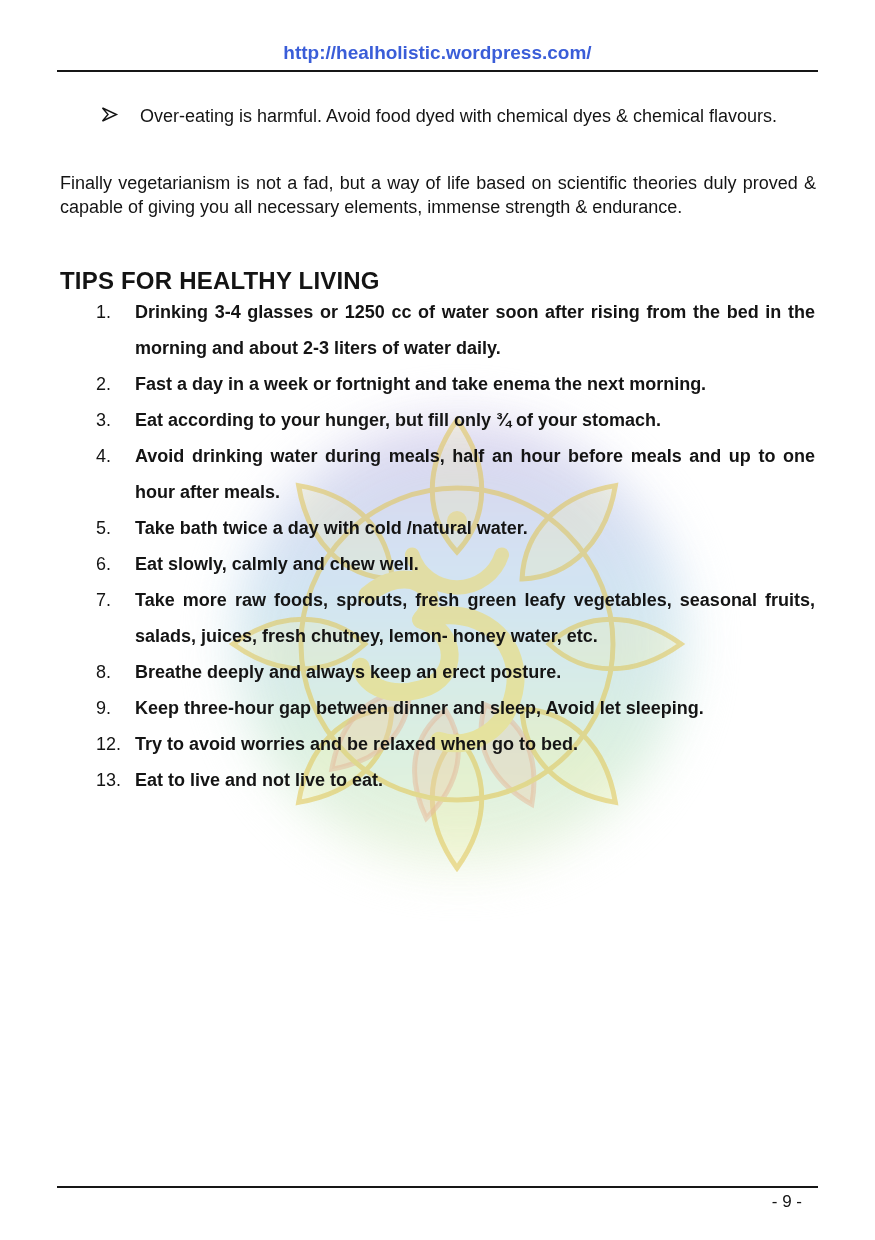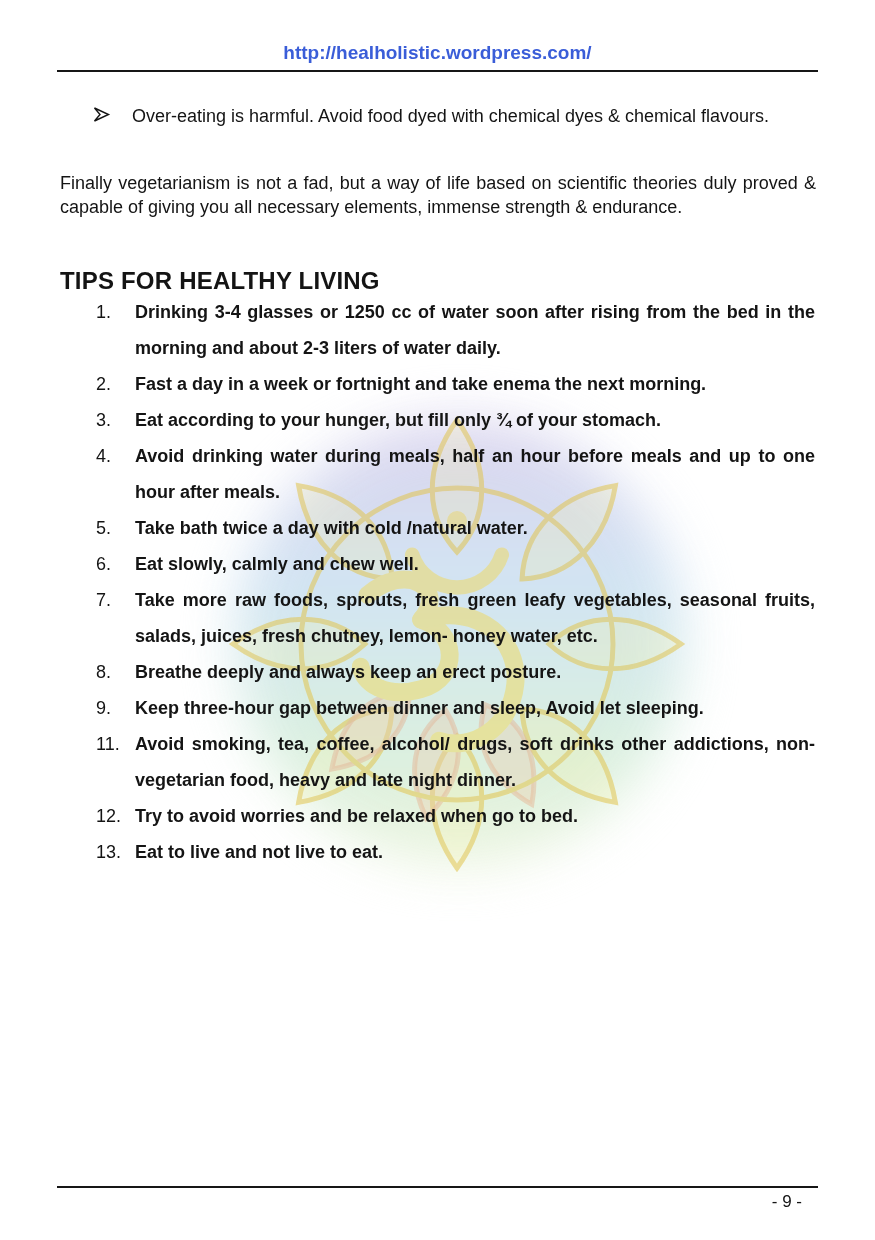--- a/index.html
+++ b/index.html
@@ -26,21 +26,21 @@
   .header-url{
     left:57px;right:57px;top:42px;text-align:center;z-index:2;
     font-size:19px;font-weight:bold;color:var(--link-blue);
   }
   .header-url a{color:var(--link-blue);text-decoration:none;}
   .rule{left:57px;right:57px;height:0;border-top:2px solid #161616;z-index:2;}
   .rule.top{top:70px;}
   .rule.bottom{top:1186px;}
   .page-number{right:73px;top:1192px;font-size:17px;z-index:2;}
   
-  .bullet-block{left:92px;right:60px;top:94px;display:flex;z-index:1;}
+  .bullet-block{left:100px;right:60px;top:94px;display:flex;z-index:1;}
   .bullet-marker{width:40px;flex:0 0 40px;padding-top:11px;}
   .bullet-text{
     flex:1;font-size:18px;line-height:44px;
     text-align:justify;text-align-last:left;
   }
   .paragraph{
     left:60px;right:59px;top:171px;font-size:18px;line-height:24px;
     text-align:justify;text-align-last:left;z-index:1;
   }
   .section-heading{left:60px;top:267px;font-size:24px;font-weight:bold;z-index:1;letter-spacing:.2px;}
@@ -133,24 +133,20 @@
       </li>
       <li class="tip">
         <span class="num">8.</span>
         <span class="txt">Breathe deeply and always keep an erect posture.</span>
       </li>
       <li class="tip">
         <span class="num">9.</span>
         <span class="txt">Keep three-hour gap between dinner and sleep, Avoid let sleeping.</span>
       </li>
       <li class="tip">
-        <span class="num">11.</span>
-        <span class="txt">Avoid smoking, tea, coffee, alcohol/ drugs, soft drinks other addictions, non-vegetarian food, heavy and late night dinner.</span>
-      </li>
-      <li class="tip">
         <span class="num">12.</span>
         <span class="txt">Try to avoid worries and be relaxed when go to bed.</span>
       </li>
       <li class="tip">
         <span class="num">13.</span>
         <span class="txt">Eat to live and not live to eat.</span>
       </li>
     </ol>
 
   <div class="layer rule bottom"></div>

